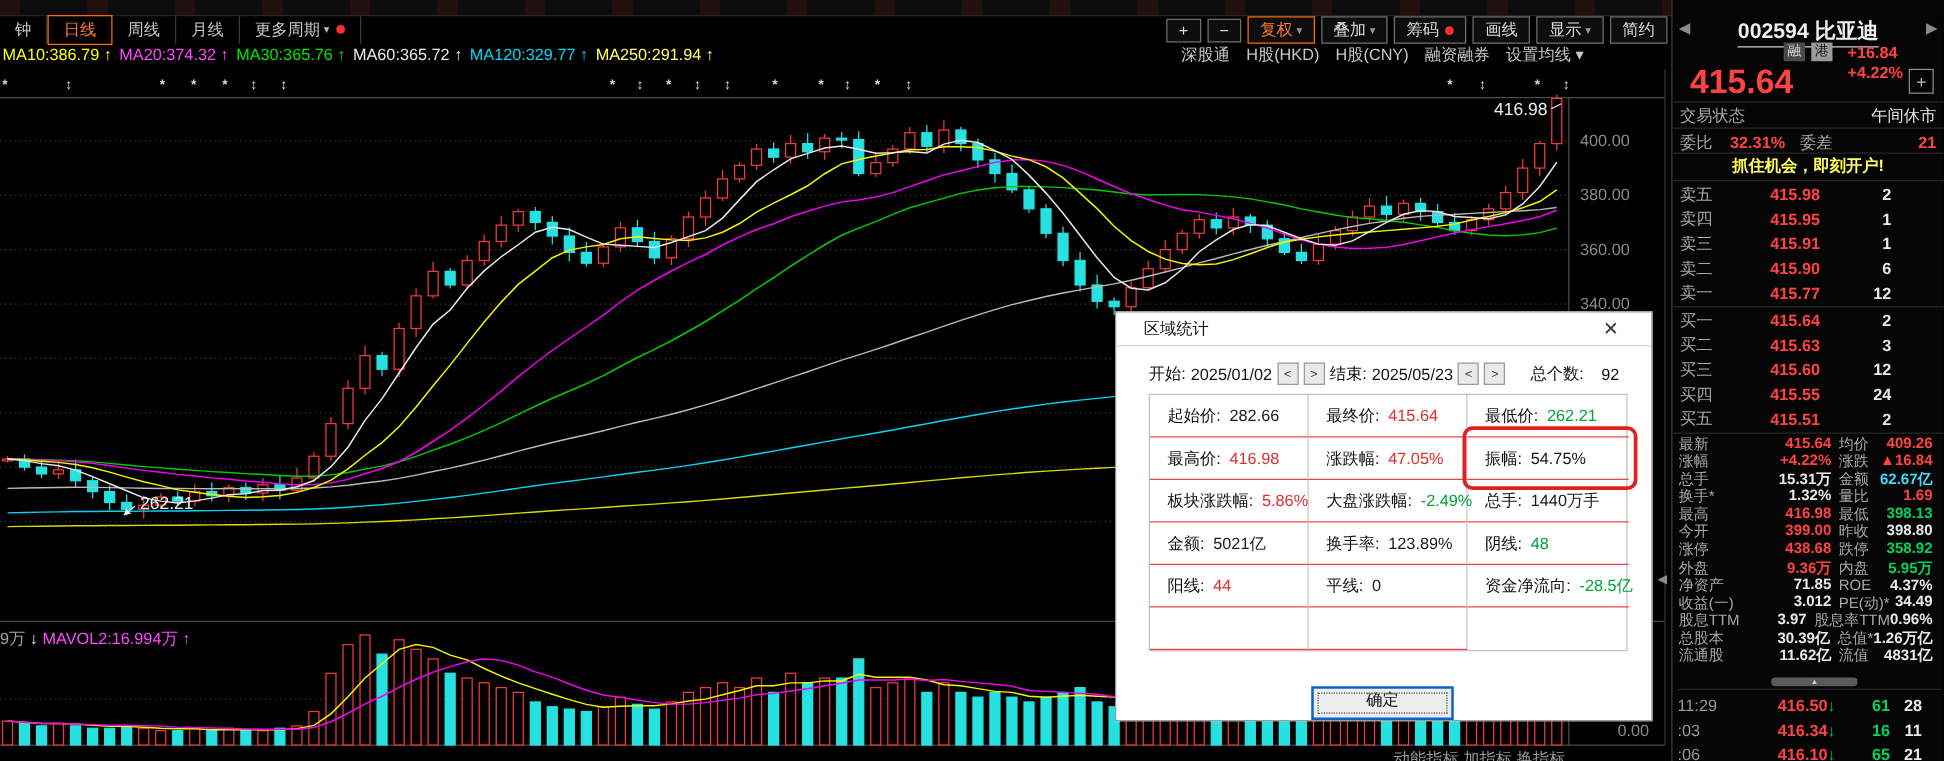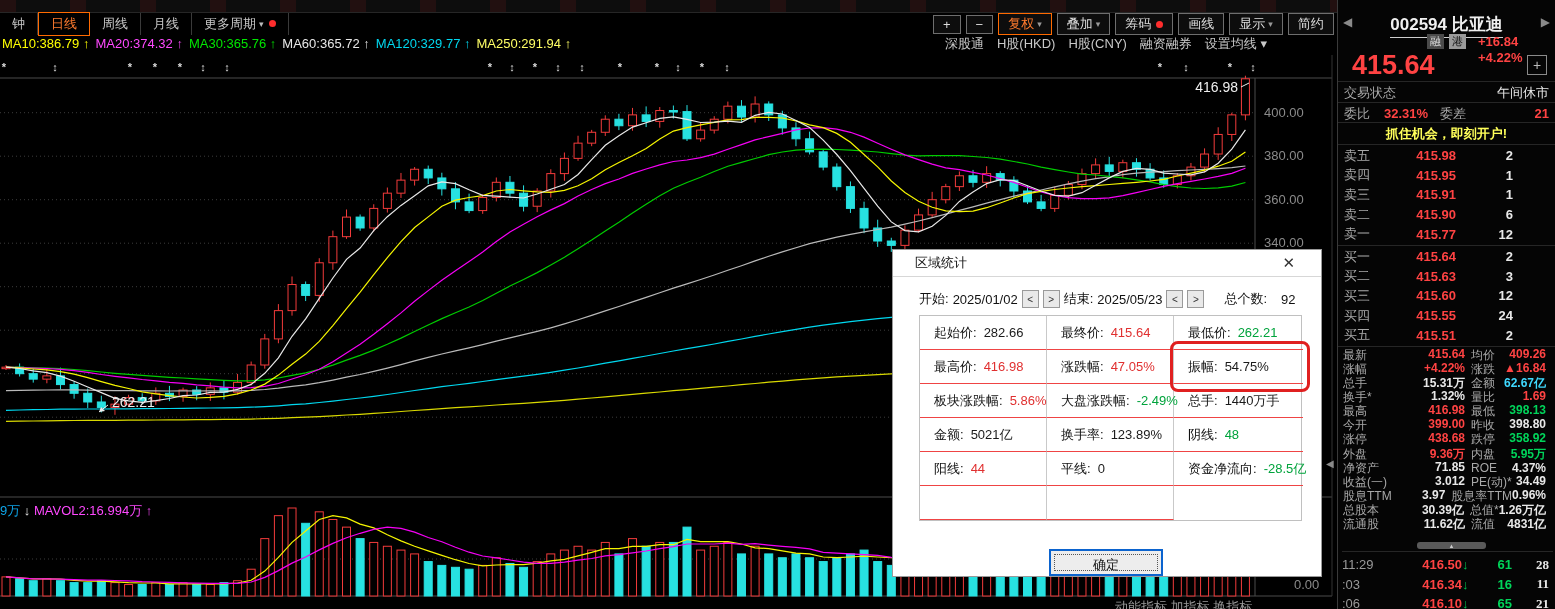--- a/index.html
+++ b/index.html
@@ -44,21 +44,21 @@
         font-size:10px;display:inline-flex;align-items:center;justify-content:center;}
   .dlg-table{position:absolute;left:26px;top:65px;width:383px;border:1px solid #c0c0c0;
              display:grid;grid-template-columns:127px 127px 129px;box-sizing:border-box;}
   .cell{height:34px;border-right:1px solid #c9c9c9;border-bottom:1px solid #ef4444;
         display:flex;align-items:center;padding-left:14px;box-sizing:border-box;white-space:nowrap;text-align:center;}
   .cell:nth-child(3n){border-right:none;}
   .cell .cv{margin-left:7px;}
   .ok-btn{position:absolute;left:156px;top:299px;width:110px;height:23px;background:#ededed;
           border:2px solid #0b63ce;color:#111;font-size:13px;display:flex;align-items:center;justify-content:center;}
   .ok-inner{outline:1px dotted #555;outline-offset:-4px;width:100%;height:100%;
-            display:flex;align-items:flex-end;justify-content:center;}
+            display:flex;align-items:flex-start;justify-content:center;}
   .hl-box{position:absolute;left:1170px;top:341px;width:134px;height:45px;
           border:3px solid #e02020;border-radius:8px;z-index:30;}
   
   .rpanel{position:absolute;left:1337px;top:0;width:218px;height:609px;background:#050505;
           border-left:1px solid #3a3a3a;box-sizing:border-box;}
   .rp-title{position:absolute;left:0;top:13px;width:100%;display:flex;align-items:center;justify-content:center;gap:8px;}
   .rp-arrow{color:#8a8a8a;font-size:12px;position:absolute;top:2px;}
   .stock-name{color:#f0f0f0;font-size:17px;font-weight:bold;border-bottom:1px solid #cfcfcf;padding-bottom:1px;}
   .badges{position:absolute;top:34px;width:100%;display:flex;justify-content:center;gap:5px;}
   .badge{font-size:11px;padding:0 3px;line-height:15px;}
@@ -86,21 +86,21 @@
   .strow .sv{margin-left:auto;font-weight:bold;padding-right:6px;}
   .handle{position:absolute;left:79px;top:542px;width:69px;height:7px;background:#5a5a5a;
           border-radius:3px;display:flex;align-items:center;justify-content:center;}
   .handle span{color:#ccc;font-size:6px;line-height:4px;}
   .ticks{position:absolute;left:4px;right:2px;top:551px;border-top:1px solid #262626;padding-top:3px;}
   .tkrow{height:19.5px;display:flex;align-items:center;font-size:13px;}
   .tkrow .tm{width:48px;text-align:left;color:#9a9a9a;}
   .tkrow .tp{width:72px;text-align:right;font-weight:bold;color:#ff4343;}
   .tkrow .ar{color:#00c24f;font-weight:bold;width:12px;}
   .tkrow .tv{width:38px;text-align:right;font-weight:bold;color:#00d45a;}
-  .tkrow .tc{flex:1;text-align:right;font-weight:bold;color:#e8e8e8;padding-right:4px;font-family:Liberation Serif, serif;}
+  .tkrow .tc{flex:1;text-align:center;font-weight:bold;color:#e8e8e8;padding-right:4px;}
   .collapse-arrow{position:absolute;left:1326px;top:458px;color:#8a8a8a;font-size:10px;}
 </style>
 </head>
 <body>
 
 <div id="root">
   <div class="sliver"></div>
 
   <div class="tabs">
       <div class="tab">
@@ -505,21 +505,21 @@
       <g>
         <text x="112" y="407" fill="#eee" font-size="14">262.21</text>
         <line x1="108" y1="405" x2="99" y2="412" stroke="#eee"></line>
         <path d="M99,412 l6,-1 -4,-4 z" fill="#eee"></path>
         <text x="1238" y="92" fill="#eee" font-size="14" text-anchor="end">416.98</text>
         <line x1="1241" y1="87" x2="1249" y2="83" stroke="#eee"></line>
       </g>
     </svg>
 
   <div class="vlabel">
-    <span style="color:#0ea5e9">9万</span>
+    <span style="color:#a3a3a3">9万</span>
     <span style="color:#e8e8e8">↓</span>
     <span style="color:#ff49ff">MAVOL2:16.994万</span>
     <span style="color:#ff49ff">↑</span>
   </div>
 
   <div class="bstrip">动能指标  加指标  换指标</div>
 
   <div class="dialog">
     <div class="dlg-title">
       <span>区域统计</span>

